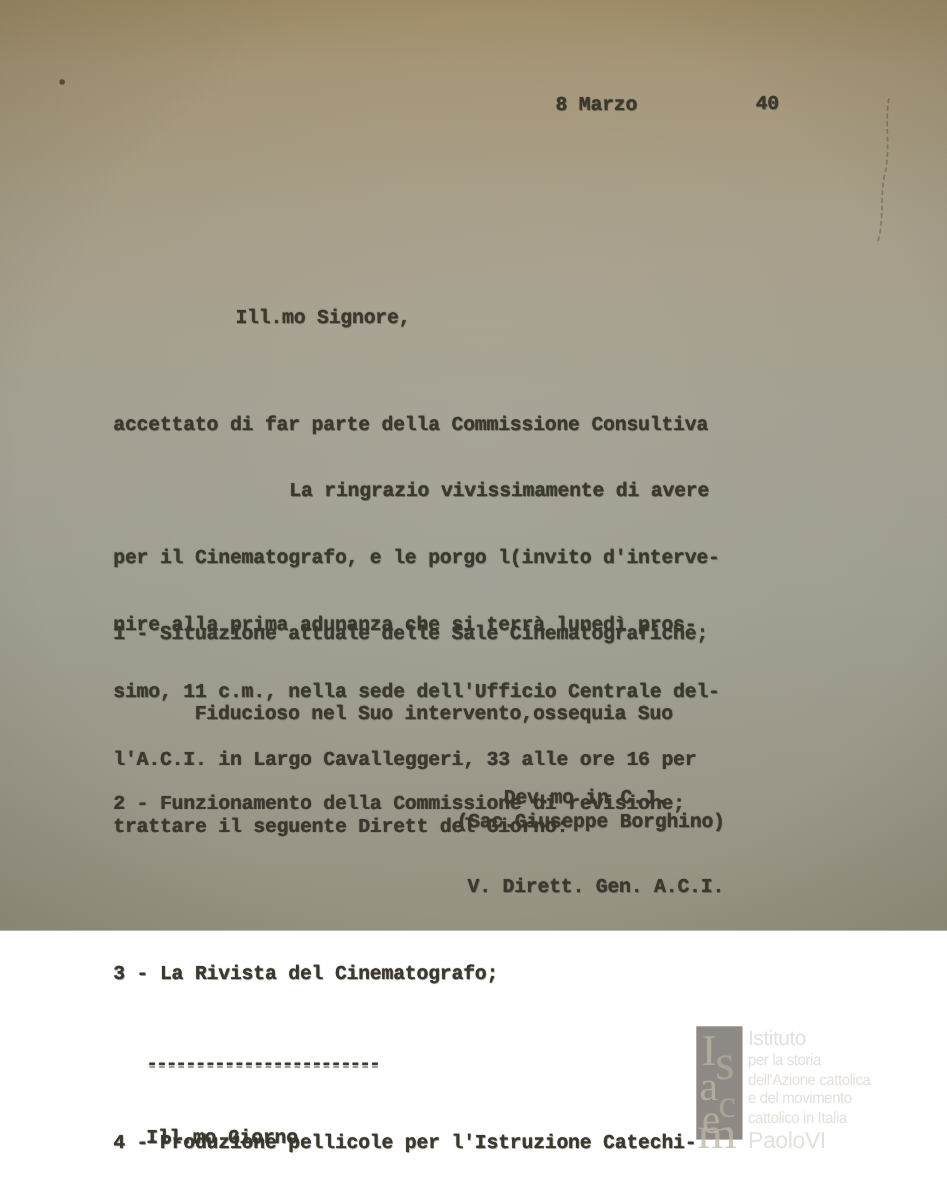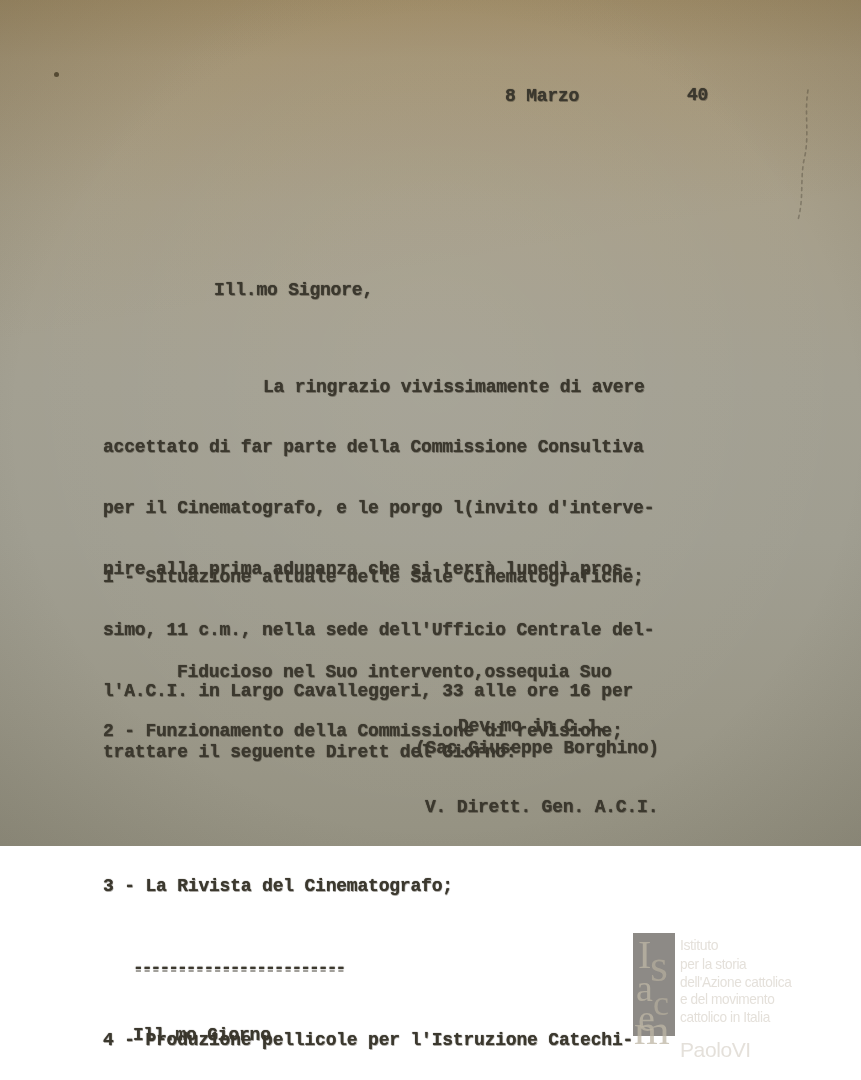--- a/index.html
+++ b/index.html
@@ -50,39 +50,39 @@
   .ll-e{left:5px;top:70px;font-size:38px;}
   .ll-m{left:1px;top:82px;font-size:40px;transform:scaleX(1.15);transform-origin:left;}
   .wm-text{
     position:absolute;left:47px;top:5px;
     font-family:"Liberation Sans", sans-serif;
     color:rgba(205,199,187,0.55);
     letter-spacing:-0.4px;
     line-height:17.6px;
     white-space:nowrap;
   }
-  .wm-big{font-size:14px;line-height:22px;}
+  .wm-big{font-size:19px;line-height:22px;}
   .wm-small{font-size:14.5px;transform:scaleX(0.94);transform-origin:left;}
-  .wm-last{font-size:21px;line-height:23px;margin-top:12px;}
+  .wm-last{font-size:21px;line-height:23px;}
   .speck{position:absolute;border-radius:50%;background:rgba(55,45,25,0.7);}
   .scratch{position:absolute;left:770px;top:80px;}
 </style>
 </head>
 <body>
 
 <div class="paper">
 
   <div class="tw" style="left:505px;top:86px;">8 Marzo</div>
   <div class="tw" style="left:687px;top:85px;">40</div>
 
   <div class="tw" style="left:214px;top:280px;">Ill.mo Signore,</div>
 
   <div class="tw body-block" style="left:103px;top:336px;">
+    <div class="line">accettato di far parte della Commissione Consultiva</div>
     <div class="line indent">La ringrazio vivissimamente di avere</div>
-    <div class="line">accettato di far parte della Commissione Consultiva</div>
     <div class="line">per il Cinematografo, e le porgo l(invito d'interve-</div>
     <div class="line">nire alla prima adunanza che si terrà lunedì pros-</div>
     <div class="line">simo, 11 c.m., nella sede dell'Ufficio Centrale del-</div>
     <div class="line">l'A.C.I. in Largo Cavalleggeri, 33 alle ore 16 per</div>
     <div class="line">trattare il seguente Dirett del Giorno:</div>
   </div>
 
   <div class="tw agenda-block" style="left:103px;top:486px;">
     <div class="agenda-item">
       <div class="line">1 - Situazione attuale delle Sale Cinematografiche;</div>
@@ -93,21 +93,21 @@
     <div class="agenda-item">
       <div class="line">3 - La Rivista del Cinematografo;</div>
     </div>
     <div class="agenda-item">
       <div class="line">4 - Produzione pellicole per l'Istruzione Catechi-</div>
       
     </div>
     
   </div>
 
-  <div class="tw" style="left:177px;top:662px;text-align:right;">Fiducioso nel Suo intervento,ossequia Suo</div>
+  <div class="tw" style="left:177px;top:640px;text-align:right;">Fiducioso nel Suo intervento,ossequia Suo</div>
 
   <div class="tw sig-line" style="left:458px;top:716px;">Dev.mo in C.J.</div>
   <div class="tw sig-line" style="left:415px;top:738px;">(Sac.Giuseppe Borghino)</div>
   <div class="tw sig-line" style="left:425px;top:797px;">V. Dirett. Gen. A.C.I.</div>
 
   <div class="tw recipient-block" style="left:133px;top:912px;">
     <div class="divider">------------------------</div>
     <div>Ill.mo Giorno</div>
     
     

